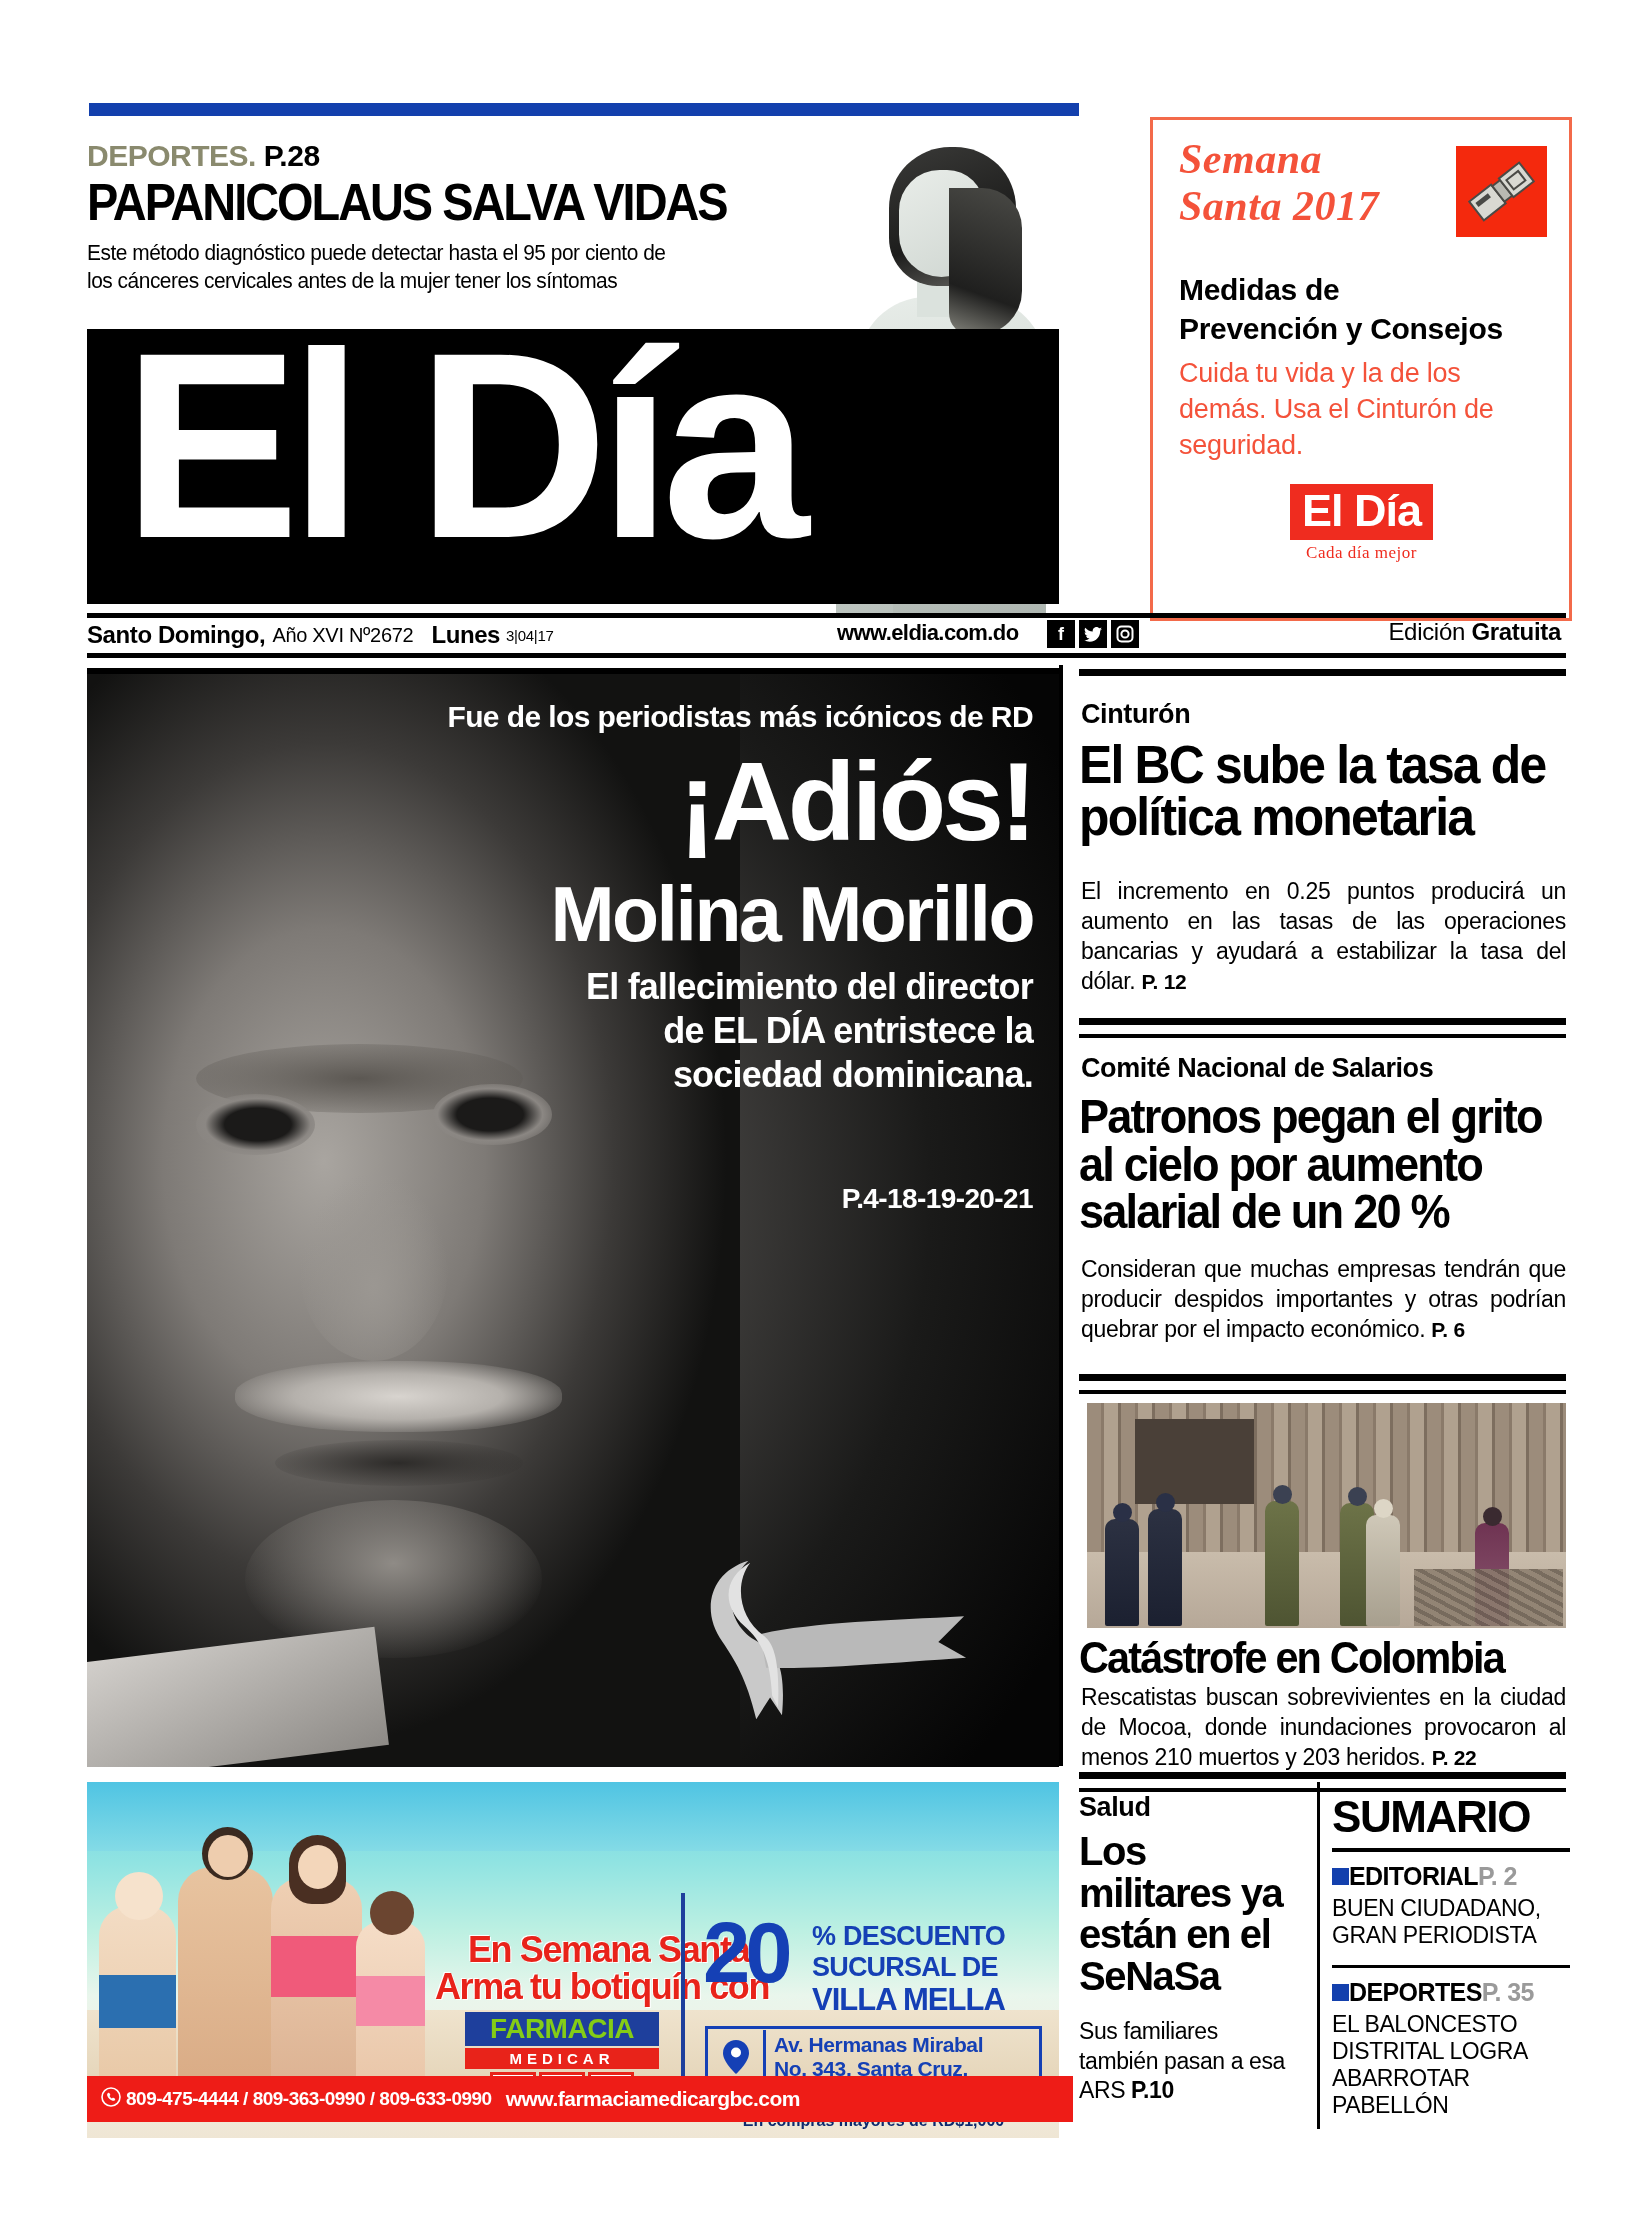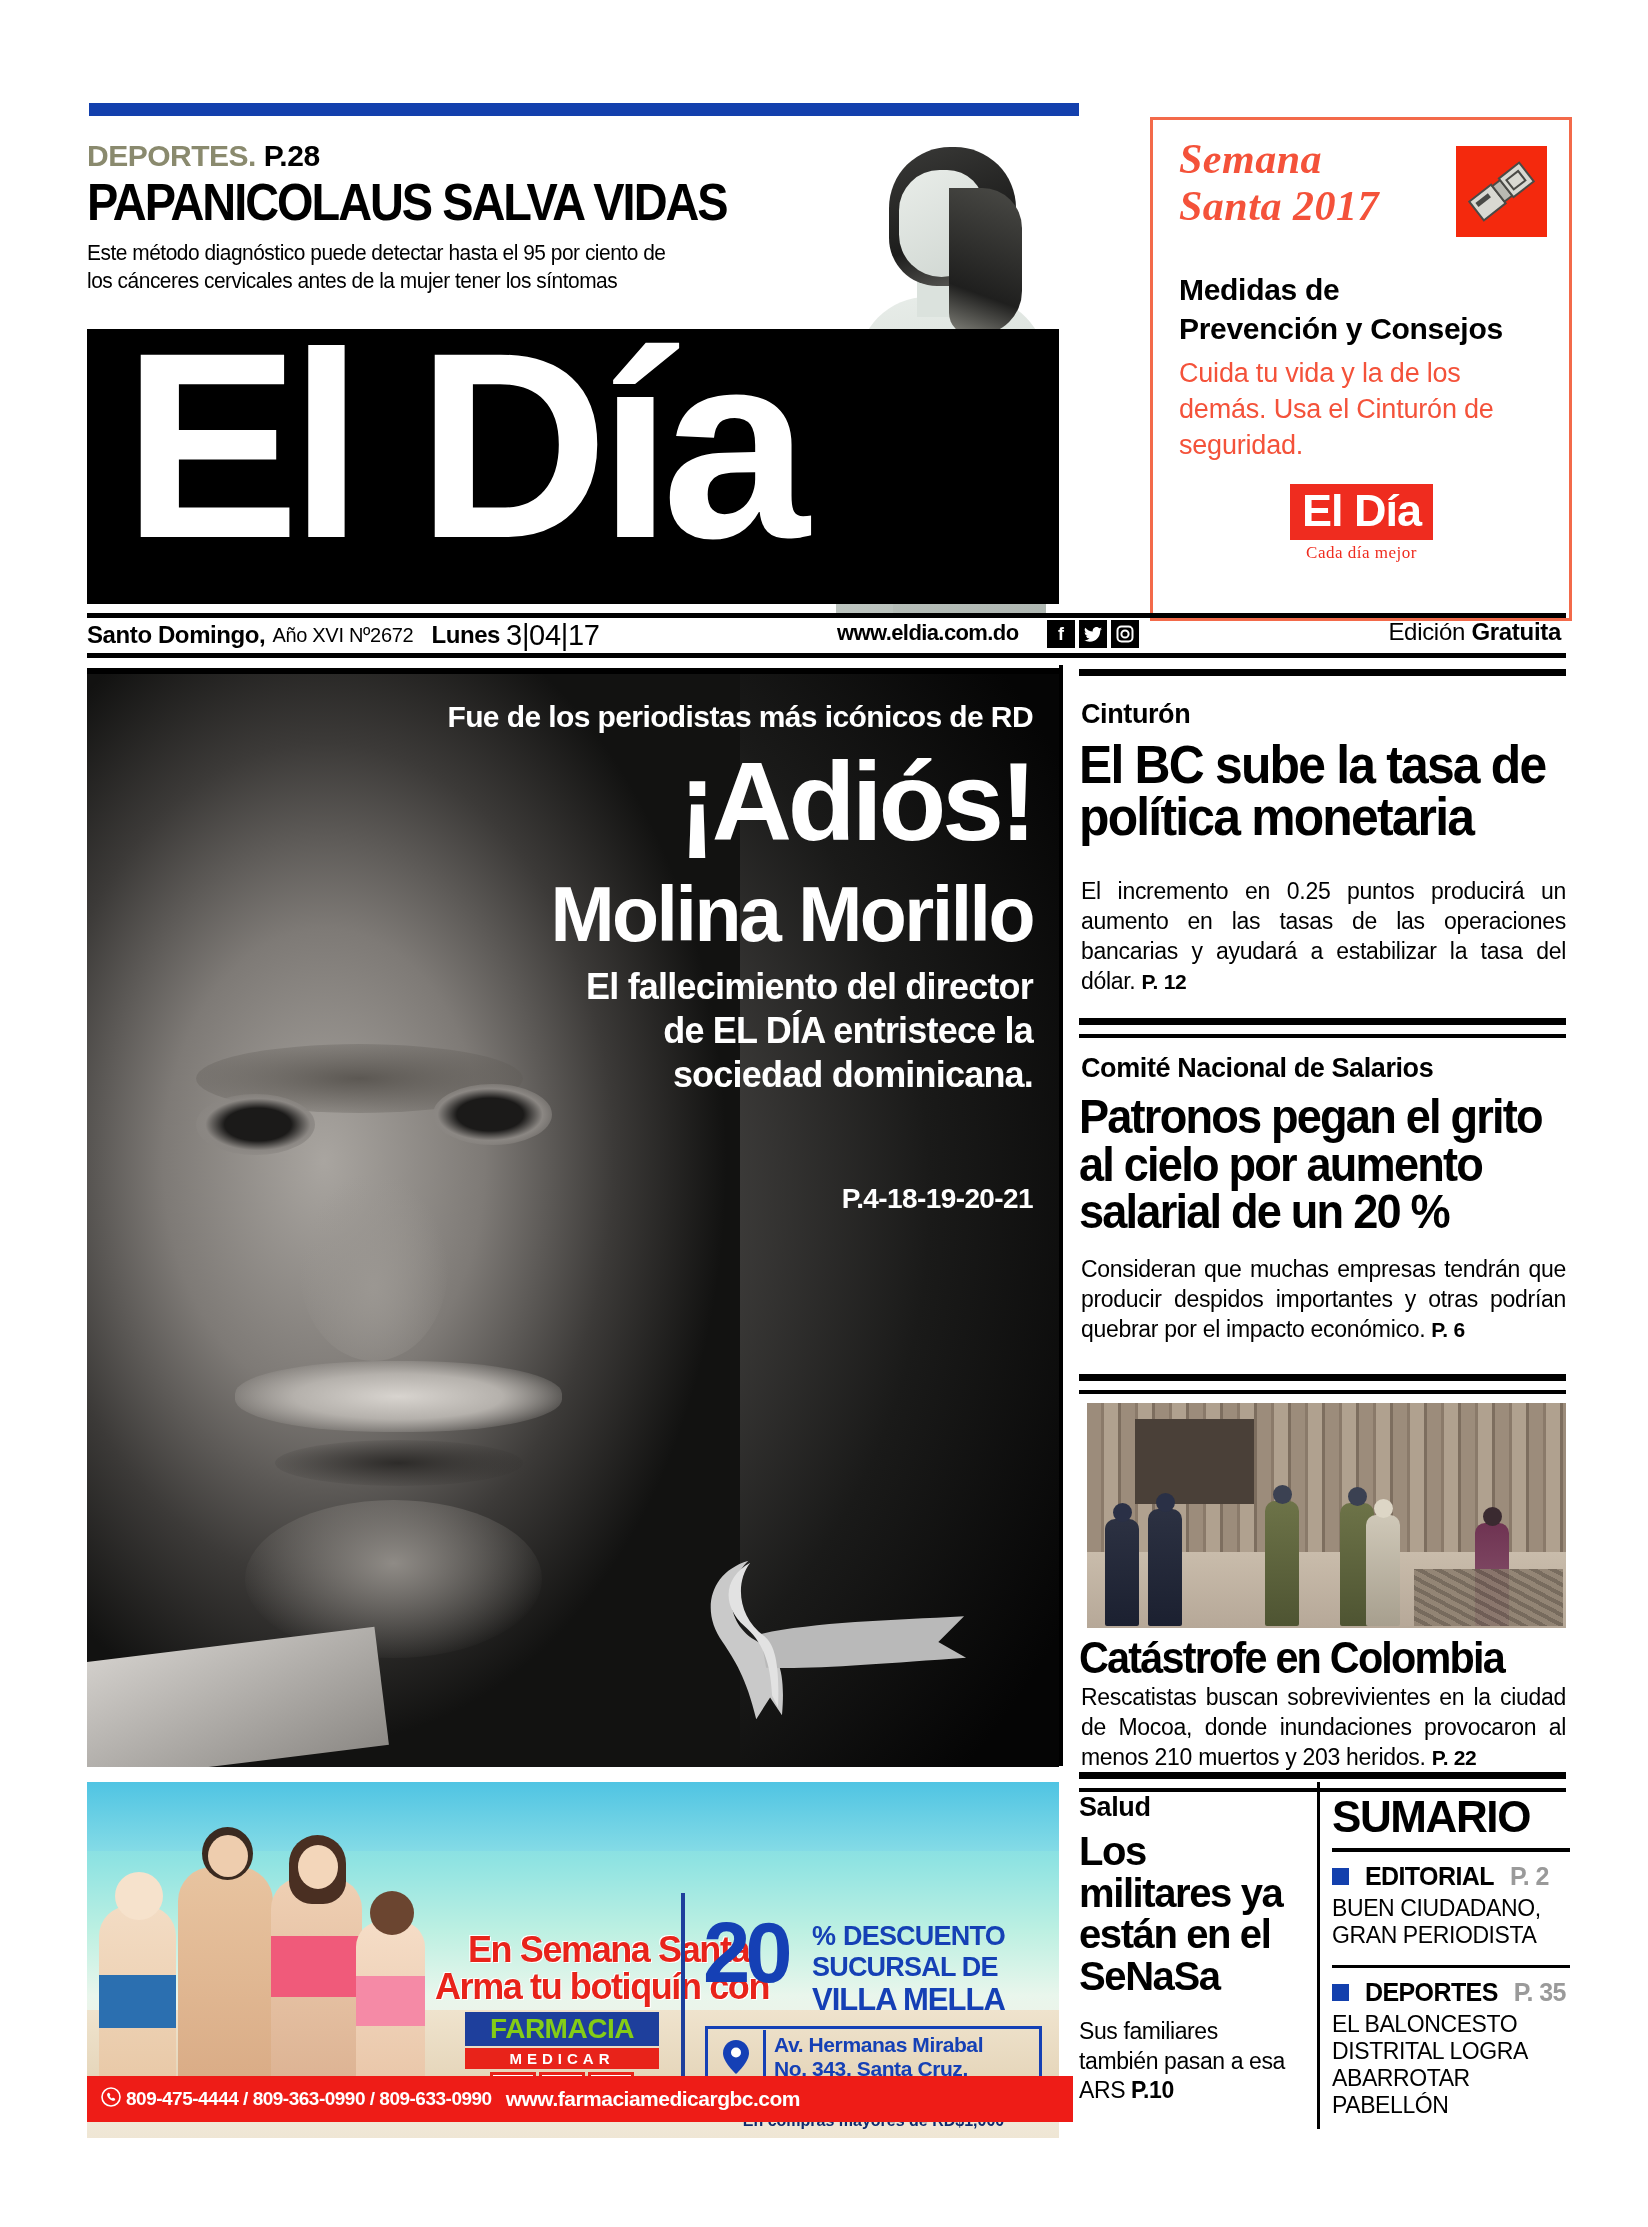--- a/index.html
+++ b/index.html
@@ -50,21 +50,21 @@
   .ss-logo-box{background:#ef2c1f;color:#fff;font-size:45px;font-weight:bold;padding:3px 12px 6px;display:inline-block;letter-spacing:-1px;line-height:1.05;}
   .ss-logo-tag{color:#ef2c1f;font-family:"Liberation Serif",serif;font-size:17px;margin-top:3px;letter-spacing:0.5px;}
 
   
   .dl-rule-top{position:absolute;left:87px;top:613px;width:1479px;height:5px;background:#000;}
   .dl-rule-bot{position:absolute;left:87px;top:653px;width:1479px;height:5px;background:#000;}
   .dateline{position:absolute;left:87px;top:616px;width:1479px;height:38px;display:flex;align-items:center;}
   .dl-city{font-size:24px;font-weight:bold;letter-spacing:-0.4px;}
   .dl-year{font-size:20px;margin-left:7px;letter-spacing:-0.3px;}
   .dl-day{font-size:24px;font-weight:bold;margin-left:18px;letter-spacing:-0.4px;}
-  .dl-date{font-size:29px;margin-left:6px;letter-spacing:-0.3px;}
+  .dl-date{font-size:15px;margin-left:6px;letter-spacing:-0.3px;}
   .dl-web{position:absolute;left:837px;top:620px;font-size:22px;font-weight:bold;letter-spacing:-0.6px;}
   .soc{position:absolute;top:620px;width:28px;height:28px;background:#000;color:#fff;font-size:18px;font-weight:bold;
     display:flex;align-items:center;justify-content:center;}
   .soc.fb{left:1047px;}
   .soc.tw{left:1079px;}
   .soc.ig{left:1111px;}
   .dl-edi{position:absolute;right:87px;top:618px;font-size:24px;letter-spacing:-0.3px;}
   .dl-edi b{font-weight:bold;}
 
   
@@ -128,21 +128,21 @@
   .cp-debris{position:absolute;left:327px;top:166px;width:149px;height:57px;
     background:repeating-linear-gradient(28deg,#8b7d6d 0px,#8b7d6d 5px,#6b5f52 5px,#6b5f52 9px);opacity:.85;}
 
   
   .sal-col{position:absolute;left:1079px;top:1792px;width:223px;}
   .sum-col{position:absolute;left:1332px;top:1792px;width:238px;}
   .vdiv{position:absolute;left:1317px;top:1782px;width:3px;height:347px;background:#000;}
   .sum-title{font-size:44px;font-weight:bold;letter-spacing:-1.4px;}
   .sum-rule{height:4px;background:#000;margin:6px 0 10px;}
   .sum-rule.thin{height:3px;}
-  .sum-item-head{font-size:25px;font-weight:bold;letter-spacing:-0.6px;display:flex;align-items:center;gap:16px;}
+  .sum-item-head{font-size:25px;font-weight:bold;letter-spacing:-0.6px;display:flex;align-items:center;gap:0;}
   .bluesq{width:17px;height:17px;background:#1340ad;display:inline-block;flex:none;}
   .sum-pg{color:#9a9a9a;font-weight:bold;}
   .sum-item-body{font-size:23px;line-height:1.17;letter-spacing:-0.4px;margin-top:4px;}
 
   
   .ph-ad{position:absolute;left:87px;top:1782px;width:972px;height:356px;overflow:hidden;
     background:linear-gradient(180deg,#6fd2e8 0%,#8fe3e2 22%,#bdf0e2 42%,#e9f6ec 60%,#f2efe4 78%,#efe6d4 100%);}
   .ph-sky{position:absolute;left:0;top:0;width:972px;height:69px;background:linear-gradient(180deg,#4fc4e3,#84dbe6);}
   .ph-sand{position:absolute;left:0;top:228px;width:972px;height:79px;background:linear-gradient(180deg,#efe3cd,#e4d4b8);}
   .ph-kid1{position:absolute;left:12px;top:124px;width:77px;height:183px;border-radius:30px 30px 12px 12px;

